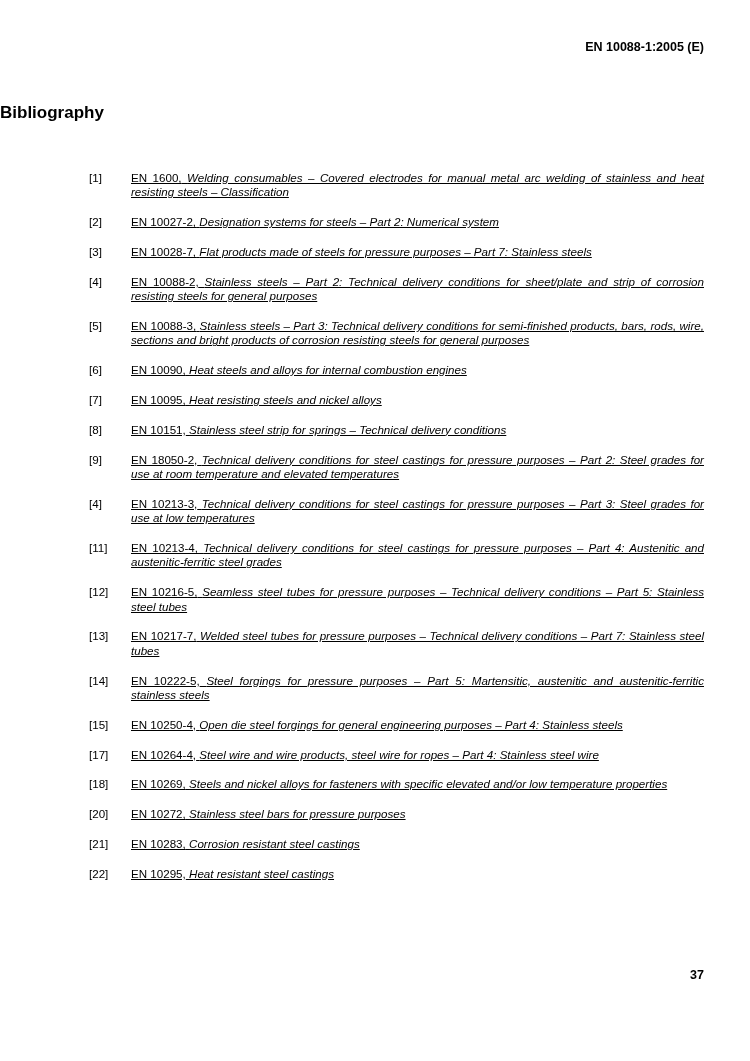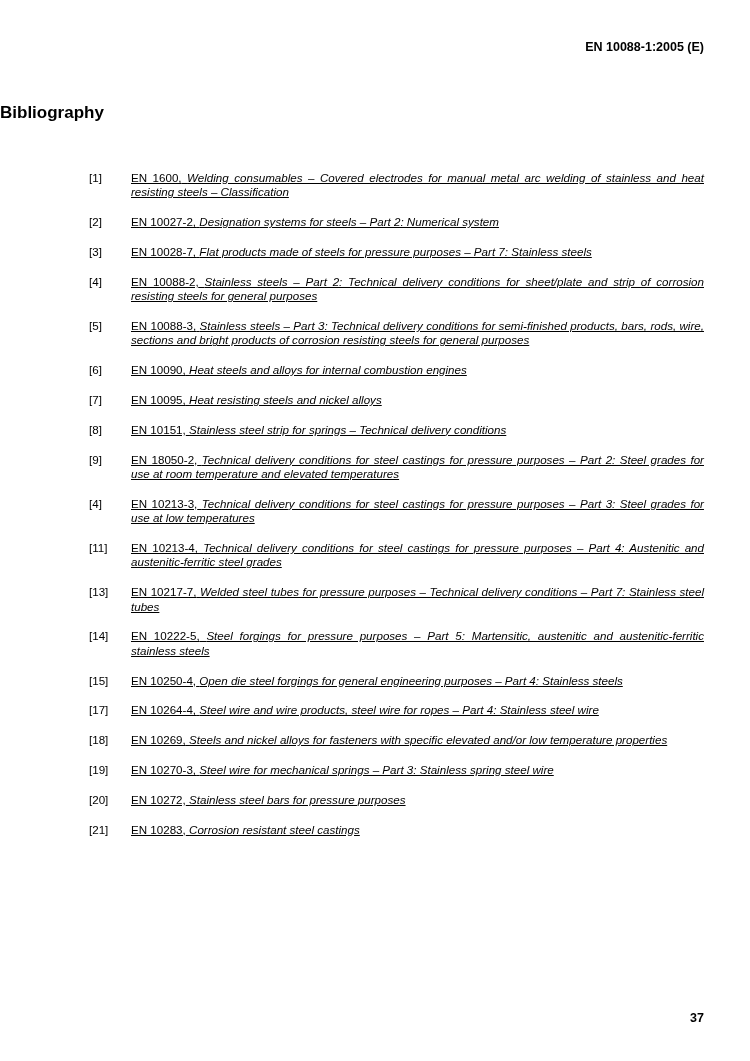--- a/index.html
+++ b/index.html
@@ -52,21 +52,21 @@
     .bib-text {
       flex: 1 1 auto;
       text-align: justify;
       text-decoration: underline;
     }
     .bib-title {
       font-style: italic;
     }
     .page-number {
       position: absolute;
-      top: 1011px;
+      top: 968px;
       right: 46px;
       font-size: 12.5px;
       font-weight: bold;
     }
   </style>
 </head>
 <body>
 
 <div class="doc-id">EN 10088-1:2005 (E)</div>
 
@@ -111,46 +111,50 @@
   </li>
   <li class="bib-item">
     <span class="bib-num">[4]</span>
     <span class="bib-text"><span>EN 10213-3,</span> <span class="bib-title">Technical delivery conditions for steel castings for pressure purposes – Part 3: Steel grades for use at low temperatures</span></span>
   </li>
   <li class="bib-item">
     <span class="bib-num">[11]</span>
     <span class="bib-text"><span>EN 10213-4,</span> <span class="bib-title">Technical delivery conditions for steel castings for pressure purposes – Part 4: Austenitic and austenitic-ferritic steel grades</span></span>
   </li>
   <li class="bib-item">
+    <span class="bib-num">[12]</span>
+    <span class="bib-text"><span>EN 10216-5,</span> <span class="bib-title">Seamless steel tubes for pressure purposes – Technical delivery conditions – Part 5: Stainless steel tubes</span></span>
+  </li>
+  <li class="bib-item">
     <span class="bib-num">[13]</span>
     <span class="bib-text"><span>EN 10217-7,</span> <span class="bib-title">Welded steel tubes for pressure purposes – Technical delivery conditions – Part 7: Stainless steel tubes</span></span>
   </li>
   <li class="bib-item">
     <span class="bib-num">[14]</span>
     <span class="bib-text"><span>EN 10222-5,</span> <span class="bib-title">Steel forgings for pressure purposes – Part 5: Martensitic, austenitic and austenitic-ferritic stainless steels</span></span>
   </li>
   <li class="bib-item">
     <span class="bib-num">[15]</span>
     <span class="bib-text"><span>EN 10250-4,</span> <span class="bib-title">Open die steel forgings for general engineering purposes – Part 4: Stainless steels</span></span>
   </li>
   <li class="bib-item">
     <span class="bib-num">[17]</span>
     <span class="bib-text"><span>EN 10264-4,</span> <span class="bib-title">Steel wire and wire products, steel wire for ropes – Part 4: Stainless steel wire</span></span>
   </li>
   <li class="bib-item">
     <span class="bib-num">[18]</span>
     <span class="bib-text"><span>EN 10269,</span> <span class="bib-title">Steels and nickel alloys for fasteners with specific elevated and/or low temperature properties</span></span>
   </li>
   <li class="bib-item">
-    <span class="bib-num">[19]</span>
-    <span class="bib-text"><span>EN 10270-3,</span> <span class="bib-title">Steel wire for mechanical springs – Part 3: Stainless spring steel wire</span></span>
-  </li>
-  <li class="bib-item">
     <span class="bib-num">[20]</span>
     <span class="bib-text"><span>EN 10272,</span> <span class="bib-title">Stainless steel bars for pressure purposes</span></span>
   </li>
   <li class="bib-item">
     <span class="bib-num">[21]</span>
     <span class="bib-text"><span>EN 10283,</span> <span class="bib-title">Corrosion resistant steel castings</span></span>
   </li>
+  <li class="bib-item">
+    <span class="bib-num">[22]</span>
+    <span class="bib-text"><span>EN 10295,</span> <span class="bib-title">Heat resistant steel castings</span></span>
+  </li>
 </ul>
 
 <div class="page-number">37</div>
 
 </body></html>

